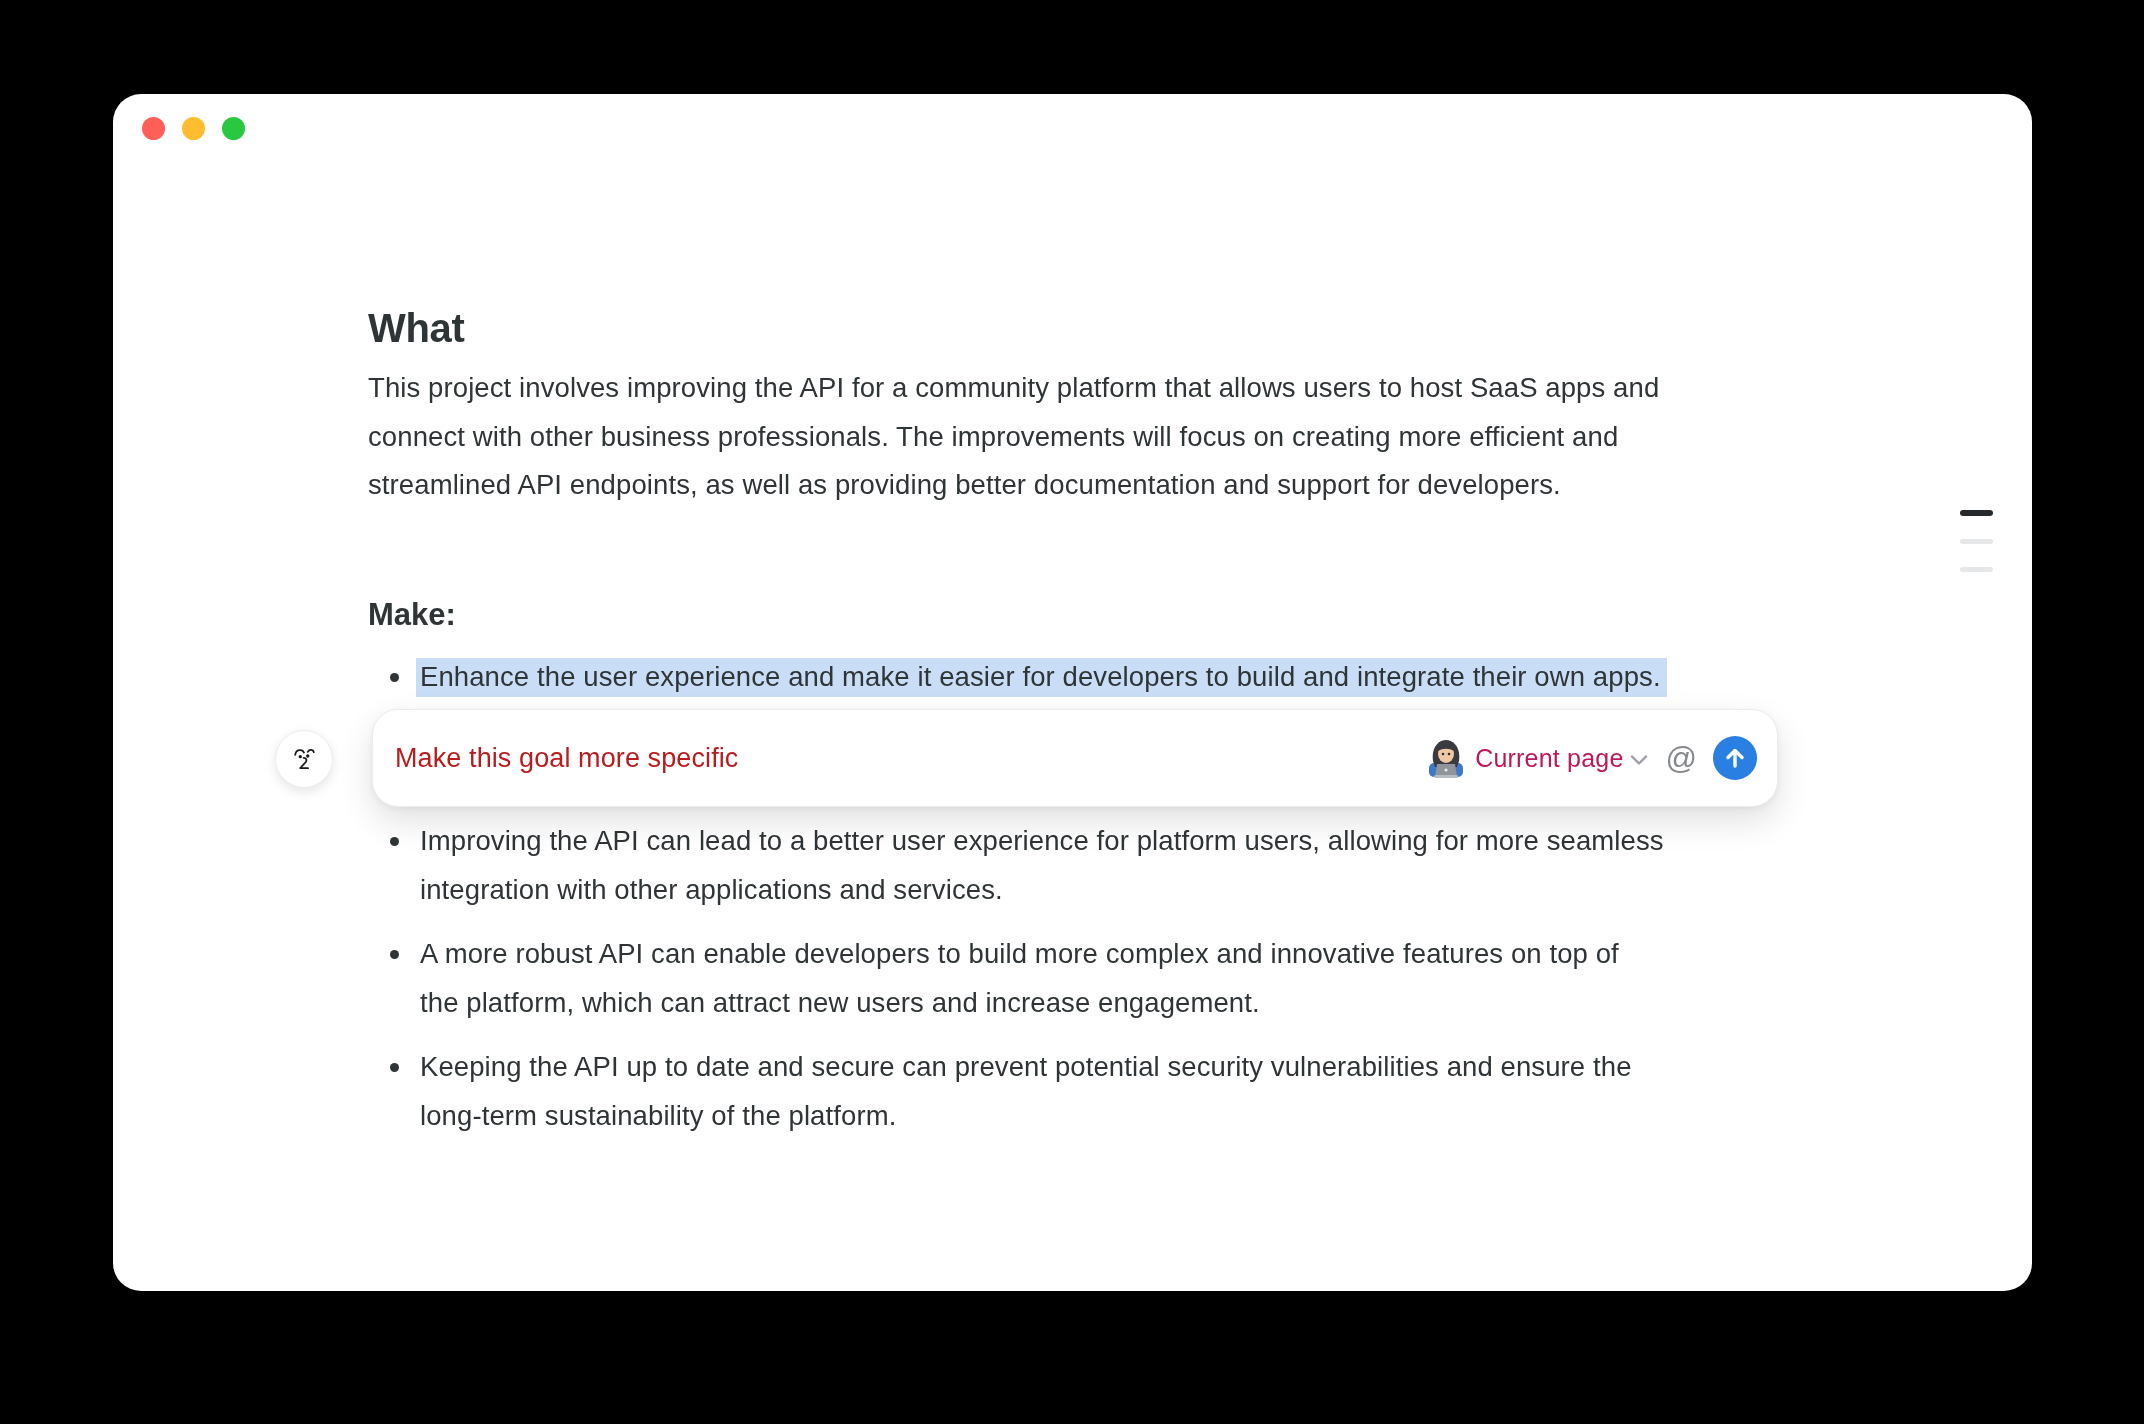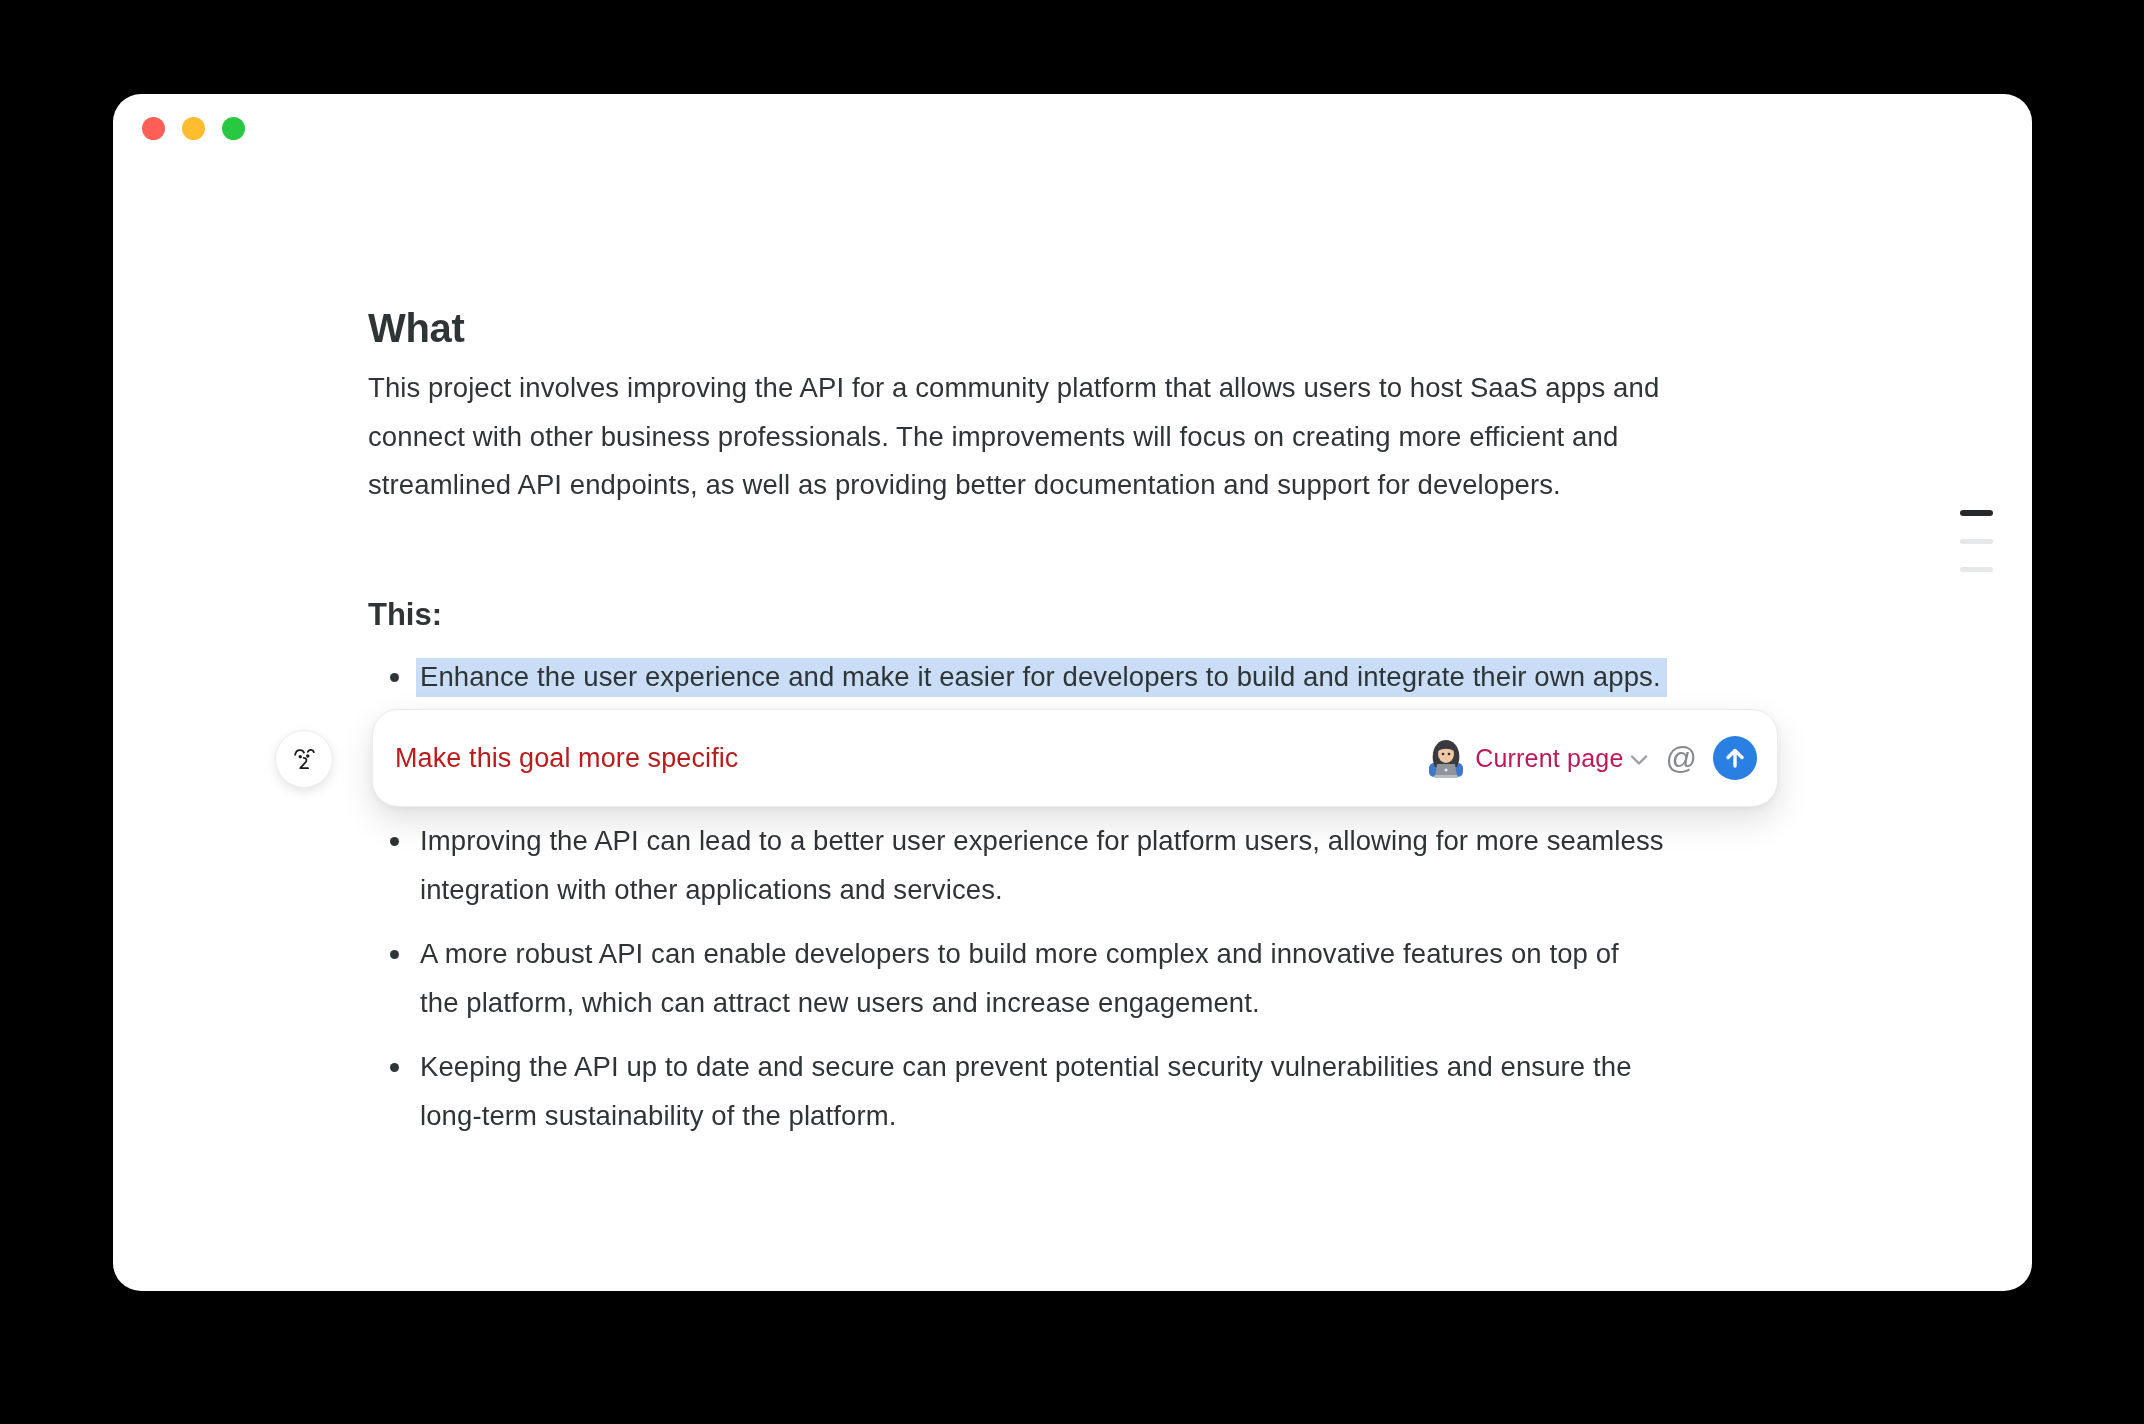--- a/index.html
+++ b/index.html
@@ -69,21 +69,21 @@
     <div class="bar idle"></div>
     <div class="bar idle"></div>
   </div>
 
   <div class="content">
 
     <h1 class="doc-h">What</h1>
 
     <p class="intro">This project involves improving the API for a community platform that allows users to host SaaS apps and connect with other business professionals. The improvements will focus on creating more efficient and streamlined API endpoints, as well as providing better documentation and support for developers.</p>
 
-    <h2 class="doc-sub">This:</h2>
+    <h2 class="doc-sub">Make:</h2>
 
     <ul class="blist goal-list">
       <li>
         <span class="dot"></span>
         <span class="btxt"><span class="hl">Enhance the user experience and make it easier for developers to build and integrate their own apps.</span></span>
       </li>
     </ul>
 
     <div class="ai-wrap">
       <div class="ai-face">

